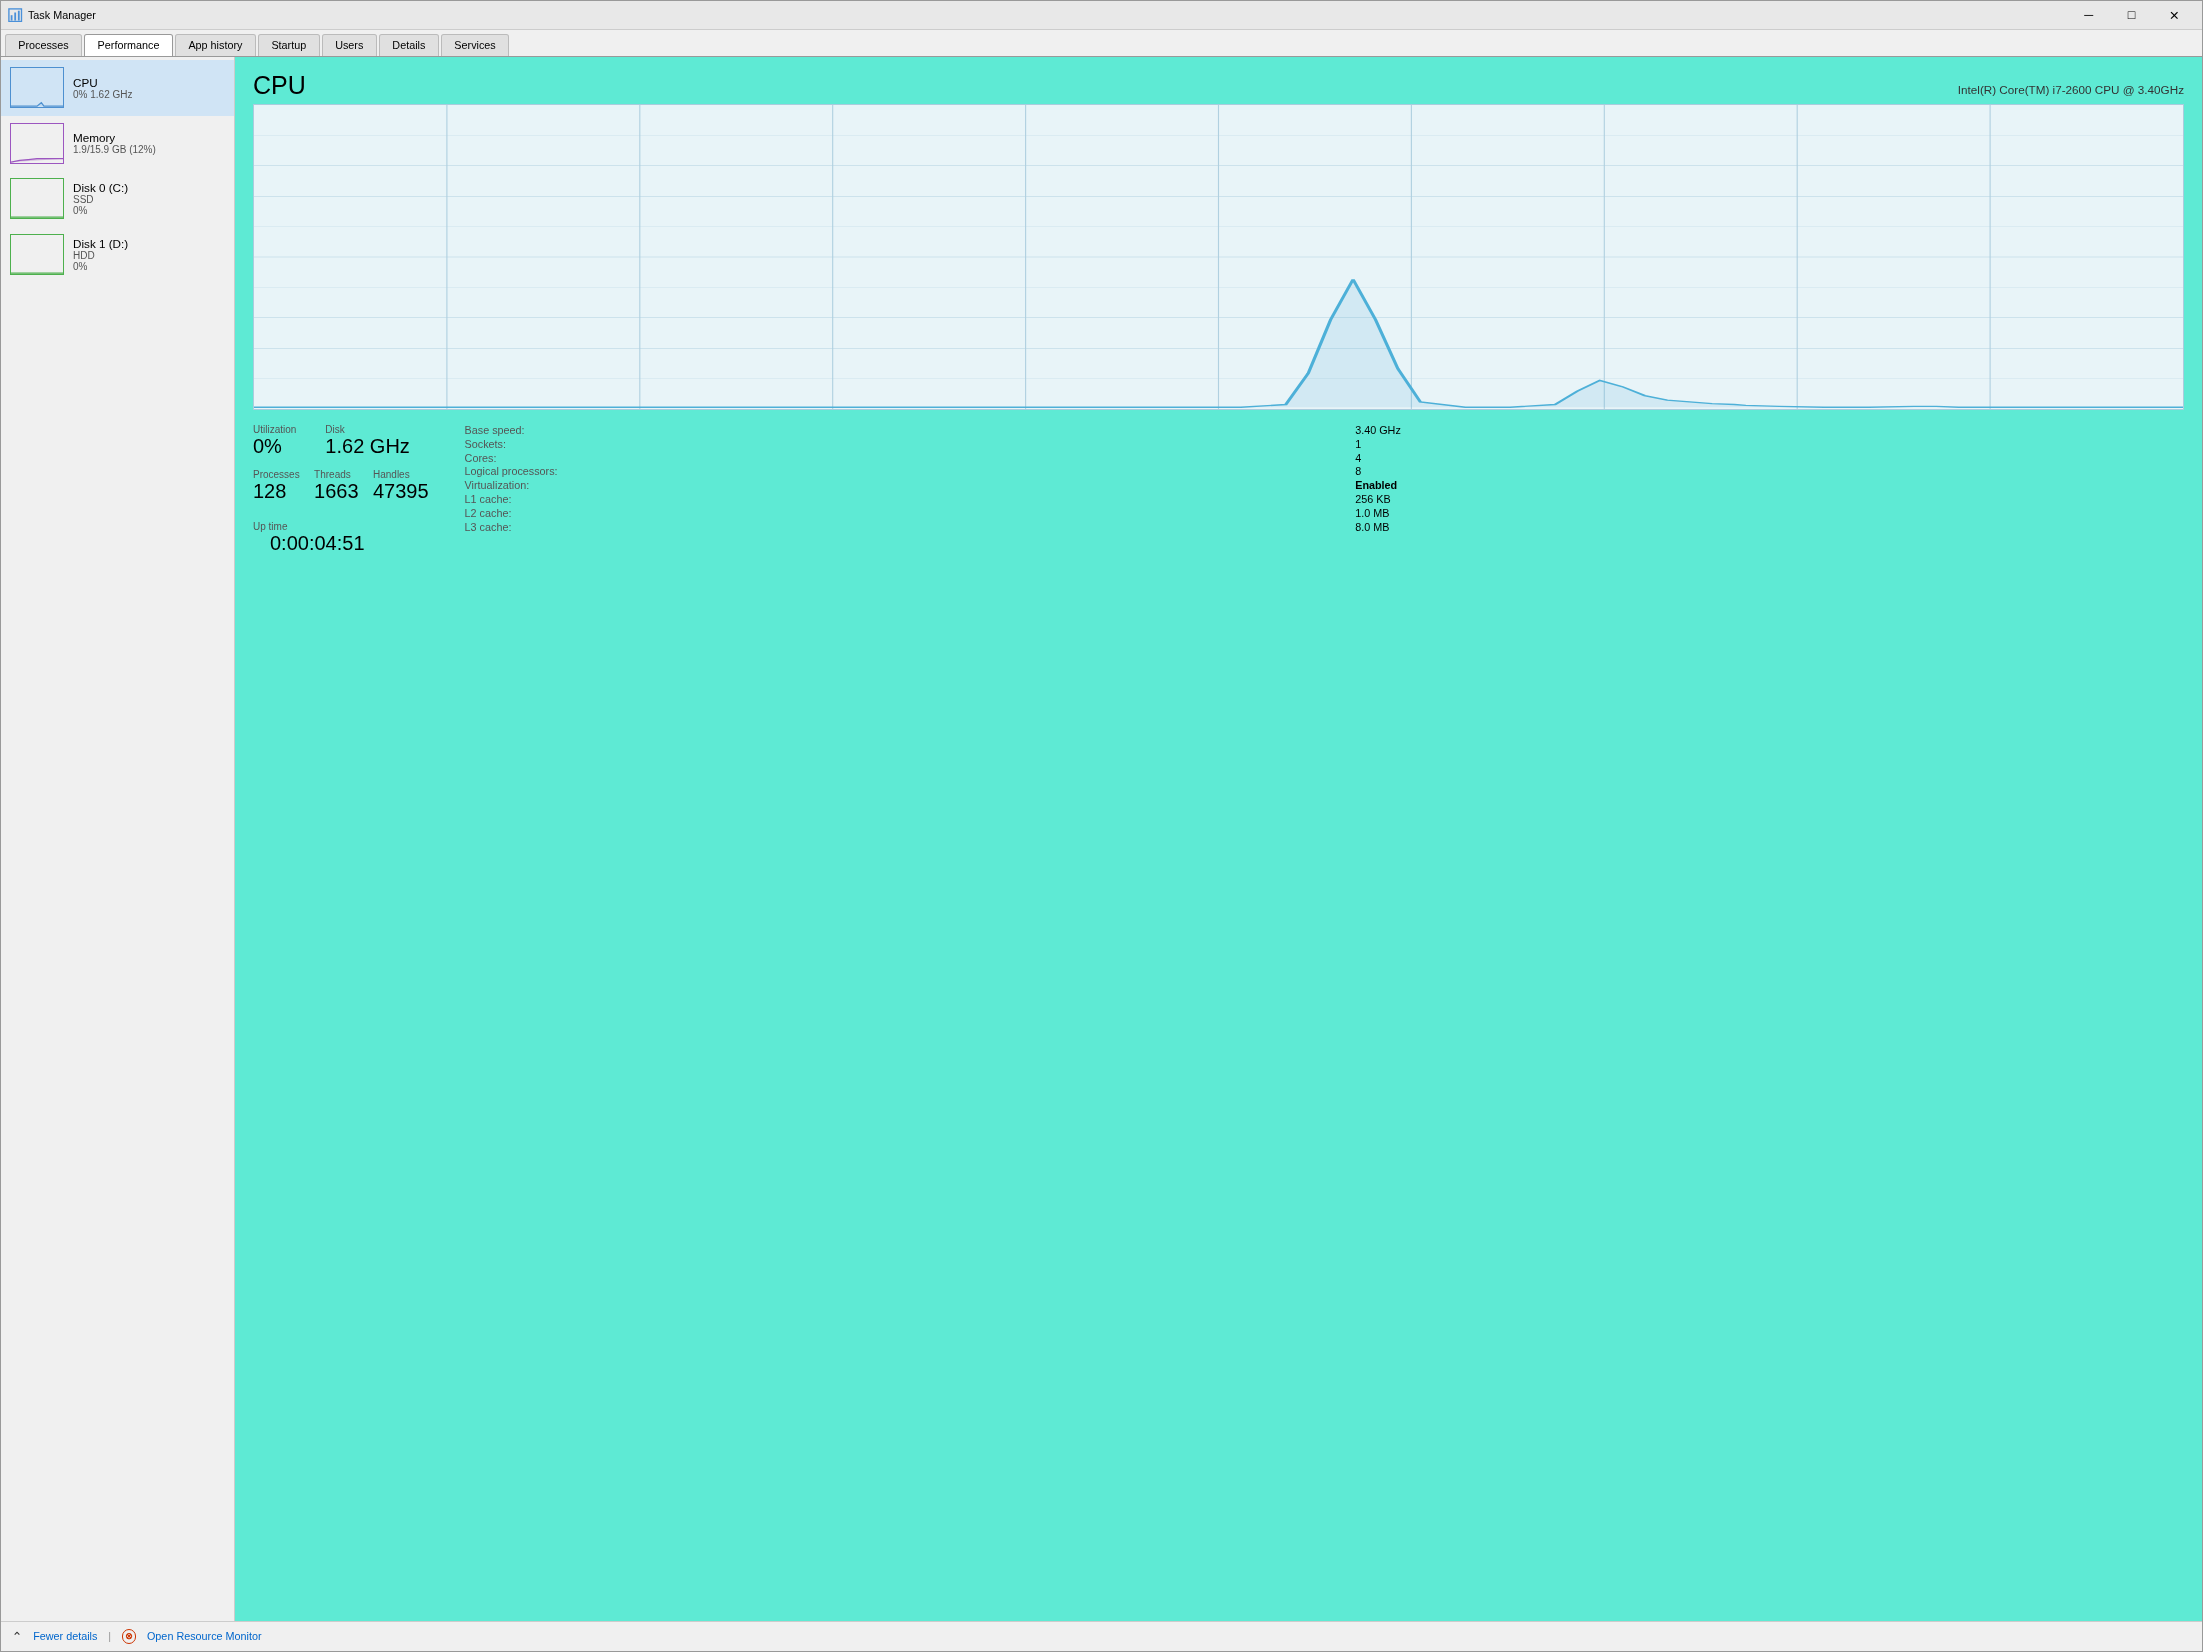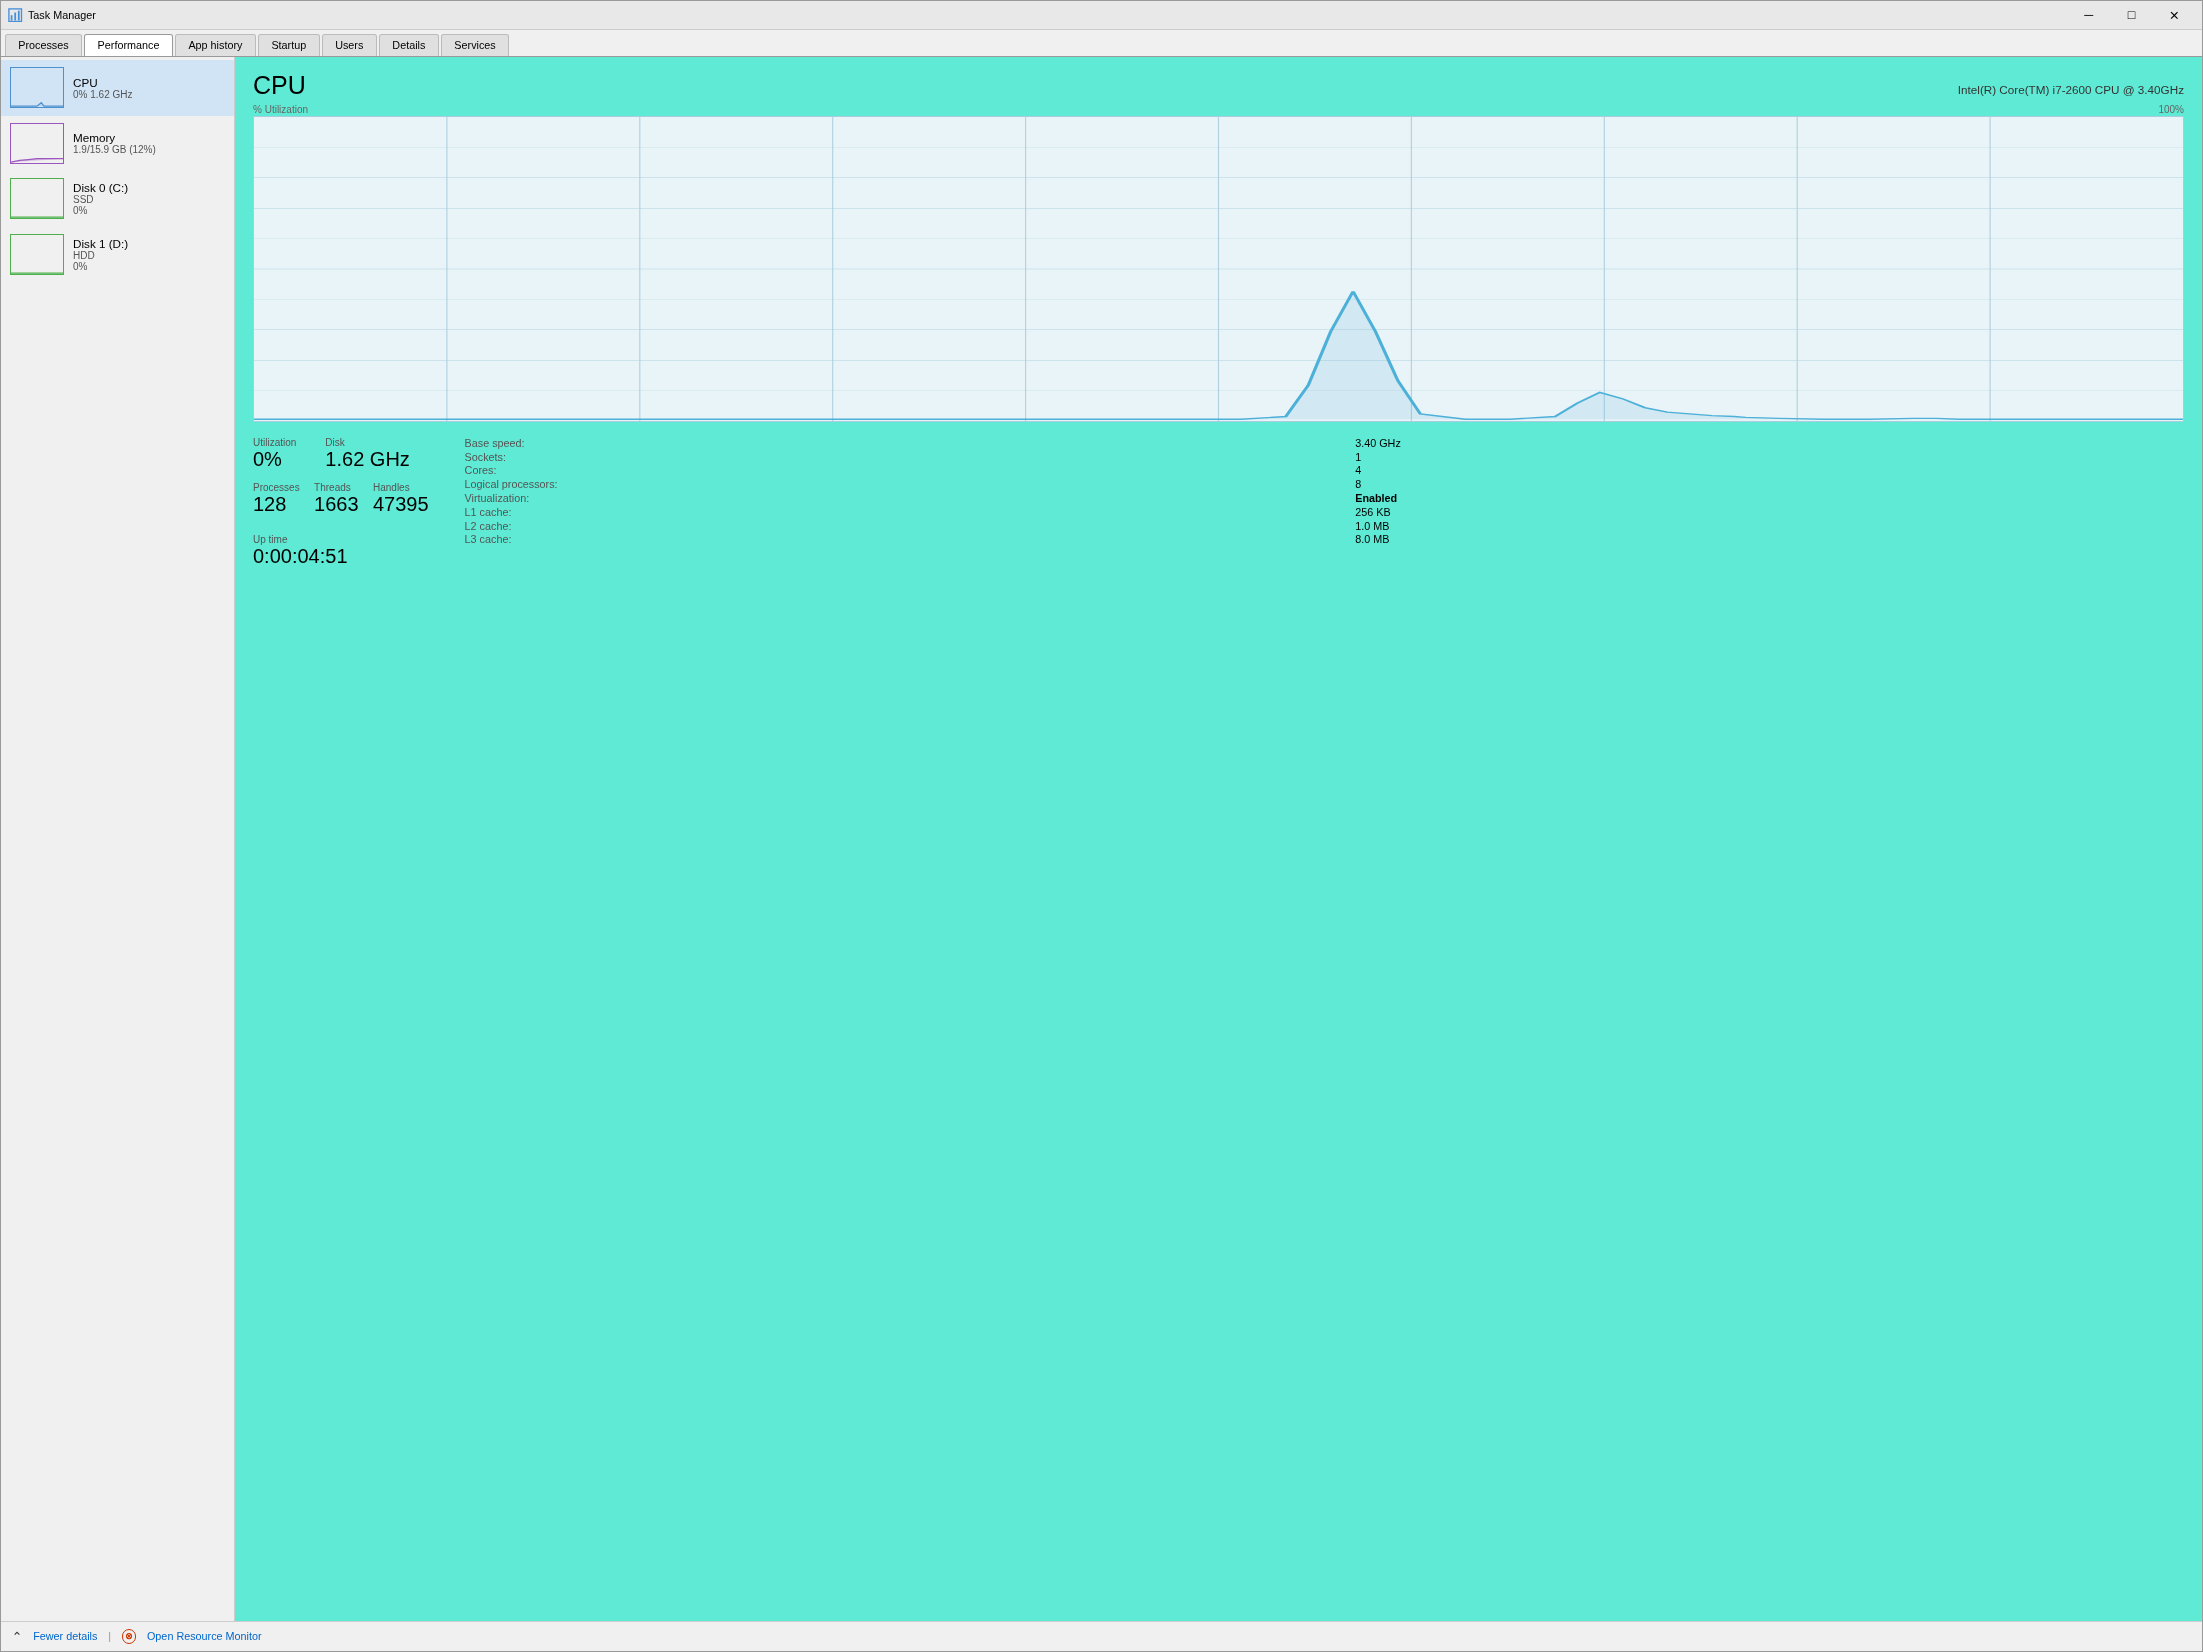--- a/index.html
+++ b/index.html
@@ -63,21 +63,21 @@
     .stat-row { display: flex; max-width: 288px; }
     .stat-col { display: flex; flex-direction: column; }
 
     .info-table { display: grid; grid-template-columns: auto auto; gap: 1.8px 14.4px; font-size: 10.8px; }
     .info-key { color: #555; }
     .info-val { font-weight: normal; }
     .info-val.bold { font-weight: bold; }
 
     
     .uptime-label { font-size: 10px; color: #555; margin-top: 7.2px; }
-    .uptime-value { font-size: 20px; font-weight: 300; }
+    .uptime-value { font-size: 20px; font-weight: 300; margin-left: 17px; }
 
     
     .footer { border-top: 0.9px solid #ccc; padding: 7.2px 10.8px; display: flex; align-items: center; gap: 10.8px; font-size: 10.8px; background: #f0f0f0; }
     .footer-link { color: #0066cc; cursor: pointer; text-decoration: none; }
     .footer-divider { color: #999; }
 
     
     .grid-line { stroke: #b0d0e0; stroke-width: 0.5; }
   </style>
 </head>
@@ -170,24 +170,20 @@
     </div>
 
     <div class="right-panel">
 
       <div class="cpu-header">
         <span class="cpu-title">CPU</span>
         <span class="cpu-model">Intel(R) Core(TM) i7-2600 CPU @ 3.40GHz</span>
       </div>
 
       <div class="graph-container">
-        <div class="graph-label-y">
-          <span>% Utilization</span>
-          <span>100%</span>
-        </div>
         <div class="graph">
           <svg viewBox="0 0 860 340" preserveAspectRatio="none" xmlns="http://www.w3.org/2000/svg">
 
             <line x1="86" y1="0" x2="86" y2="340" class="grid-line"></line>
             <line x1="172" y1="0" x2="172" y2="340" class="grid-line"></line>
             <line x1="258" y1="0" x2="258" y2="340" class="grid-line"></line>
             <line x1="344" y1="0" x2="344" y2="340" class="grid-line"></line>
             <line x1="430" y1="0" x2="430" y2="340" class="grid-line"></line>
             <line x1="516" y1="0" x2="516" y2="340" class="grid-line"></line>
             <line x1="602" y1="0" x2="602" y2="340" class="grid-line"></line>

